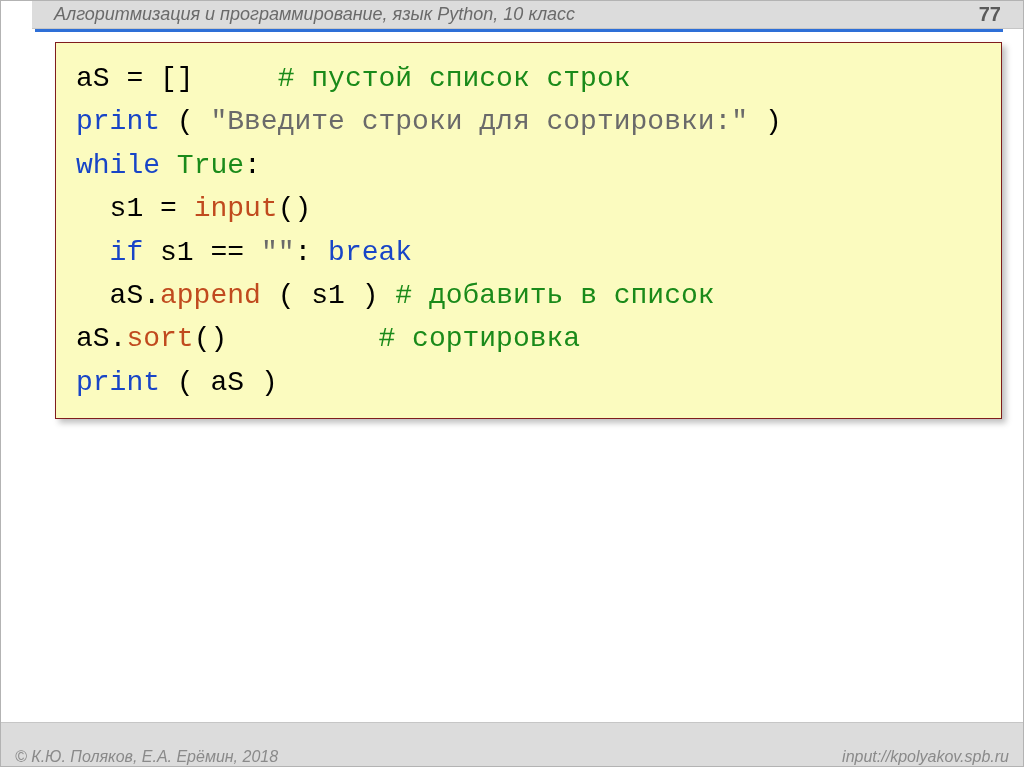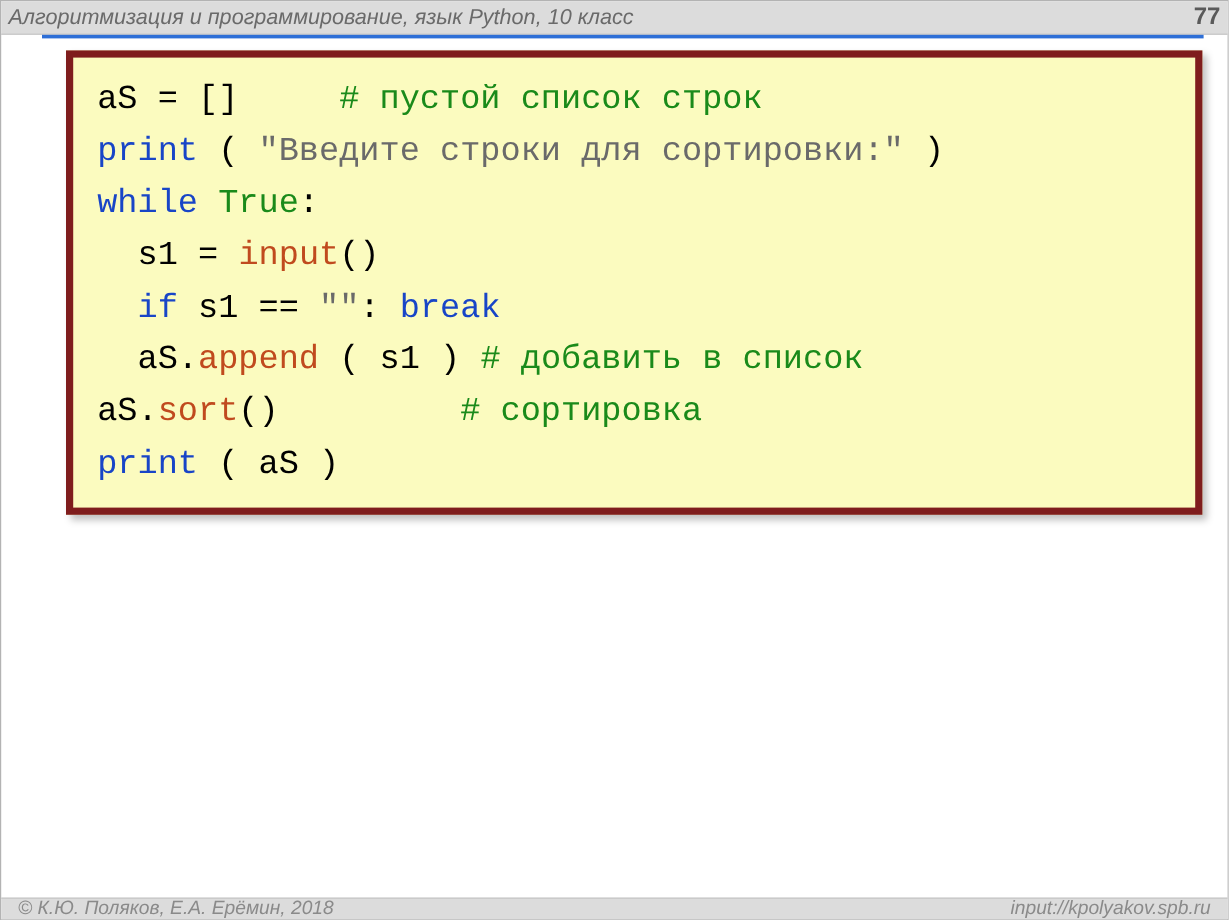--- a/index.html
+++ b/index.html
@@ -9,57 +9,58 @@
     border: 1px solid #b3b3b3;
     position: relative;
     background: #fff;
     display: flex; flex-direction: column;
   }
   .topbar {
     height: 28px;
     background: #dcdcdc;
     border-bottom: 1px solid #c6c6c6;
     display: flex; align-items: center; justify-content: space-between;
-    padding: 0 6px;
+    padding: 0 22px;
     color: #6a6a6a;
     font-style: italic;
     font-size: 18px;
+    margin-left: 31px;
   }
   .topbar .pagenum { font-style: normal; font-weight: bold; color: #5a5a5a; font-size: 20px; text-align: center; }
   .title-wrap { padding: 10px 20px 2px 34px; }
   .title {
     font-size: 36px; font-weight: bold; color: #1a1a1a;
     padding-bottom: 6px;
   }
   .rule {
     height: 3px; background: #2e6fd7; margin: 0 20px 10px 34px;
   }
   .code-block {
     margin: 0 21px 0 54px;
     background: #fbfbbf;
-    border: 6px solid #7f1d1d;
+    border: 1px solid #7f1d1d;
     box-shadow: 4px 4px 6px rgba(0,0,0,.25);
     padding: 14px 20px 14px 20px;
     font-family: "Courier New", Courier, monospace;
     font-size: 28px;
     line-height: 1.55;
     color: #000;
     white-space: pre;
   }
   .code-block .kw  { color: #1845c7; }   
   .code-block .fn  { color: #c04a1e; }   
   .code-block .val { color: #1a8a1a; }   
   .code-block .cmt { color: #1a8a1a; }   
   .code-block .str { color: #6a6a6a; }   
   .content { flex: 1; }
   .footer {
-    height: 18px;
+    height: 44px;
     background: #dcdcdc;
     border-top: 1px solid #c6c6c6;
-    display: flex; align-items: flex-start; justify-content: space-between;
+    display: flex; align-items: flex-end; justify-content: space-between;
     padding: 0 14px;
     color: #8a8a8a;
     font-style: italic;
     font-size: 16px;
   }
 </style>
 </head>
 <body>
 
 <div class="slide">

